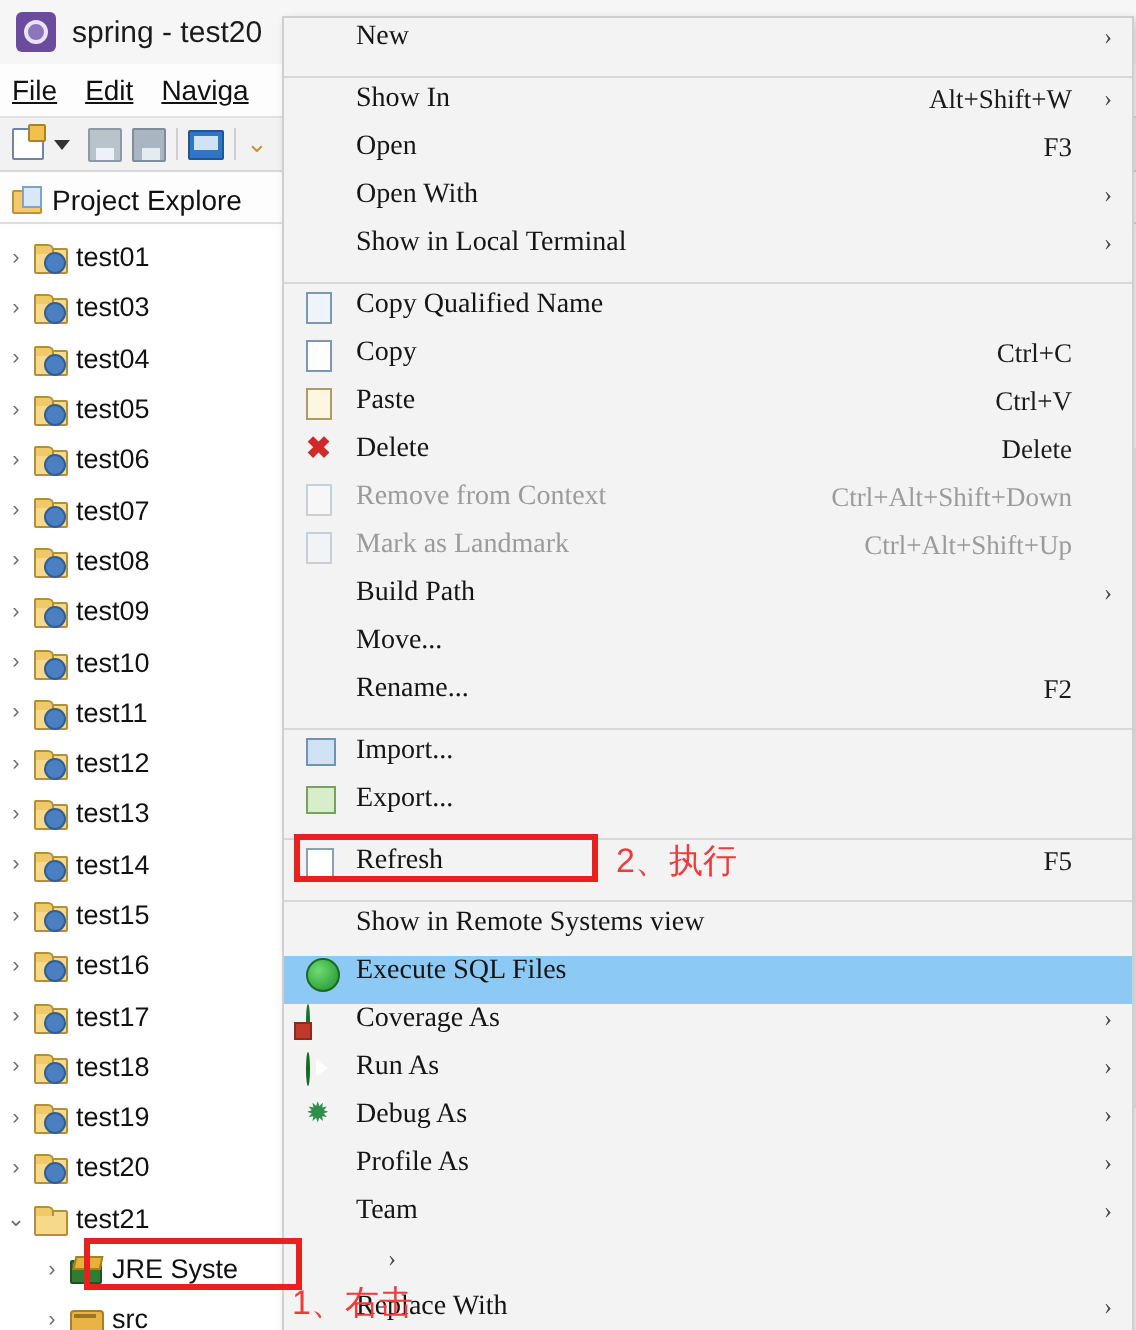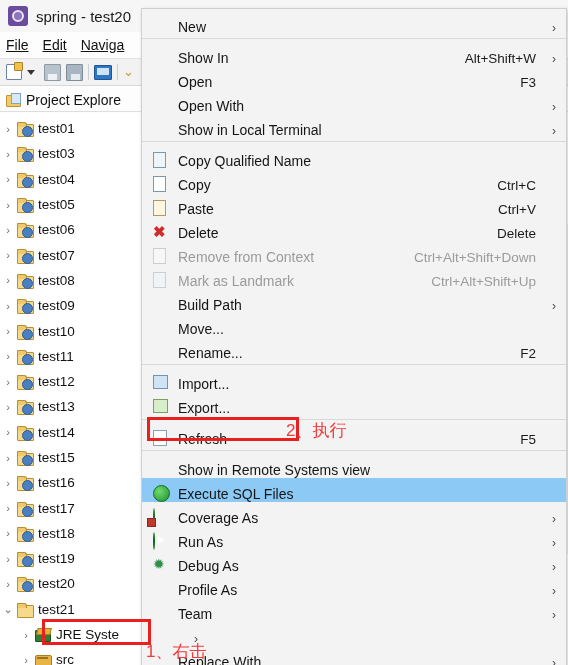--- a/index.html
+++ b/index.html
@@ -205,22 +205,22 @@
   .ctxmenu {
     position: absolute; left: 141px; top: 8px; width: 426px;
     background: #f3f3f3;
     border: 1px solid #cfcfcf;
     box-shadow: 2px 2px 5px rgba(0,0,0,.18);
     box-sizing: border-box;
     padding: 2px 0 2px 0;
     font-size: 14px; color: #151515;
   }
   .ctx-row {
-    position: relative; height: 24px; display: flex; align-items: flex-end;
-    padding-left: 8px; padding-right: 10px; box-sizing: border-box;
+    position: relative; height: 24px; display: flex; align-items: flex-start;
+    padding-left: 8px; padding-right: 10px; box-sizing: border-box; font-family: Liberation Serif, serif;
   }
   .ctx-gutter {
     width: 22px; height: 18px; position: relative; flex: none; margin-right: 6px;
   }
   .ctx-label { flex: 1 1 auto; white-space: nowrap; }
   .ctx-accel { color:#1a1a1a; white-space: nowrap; margin-left: 12px; font-size:13.5px; }
   .ctx-arrow {
     width: 12px; text-align: right; color:#4a4a4a; font-size: 12px; margin-left: 8px; flex:none;
   }
   .ctx-arrow.empty { visibility: hidden; }
@@ -266,21 +266,21 @@
   
   .redbox {
     position: absolute; border: 3px solid #e8201f; box-sizing: border-box;
     pointer-events: none;
   }
   .redbox-exec { left: 147px; top: 417px; width: 152px; height: 24px; }
   .redbox-file { left: 42px; top: 619px; width: 109px; height: 26px; }
   .red-note {
     position: absolute; color: #ef3b3b; font-size: 17px; white-space: nowrap;
   }
-  .red-note-2 { left: 286px; top: 419px; }
+  .red-note-2 { left: 308px; top: 419px; }
   .red-note-1 { left: 146px; top: 640px; }
 </style>
 </head>
 <body>
 
 <div id="app">
 
   <div class="ide">
 
     <div class="titlebar">

